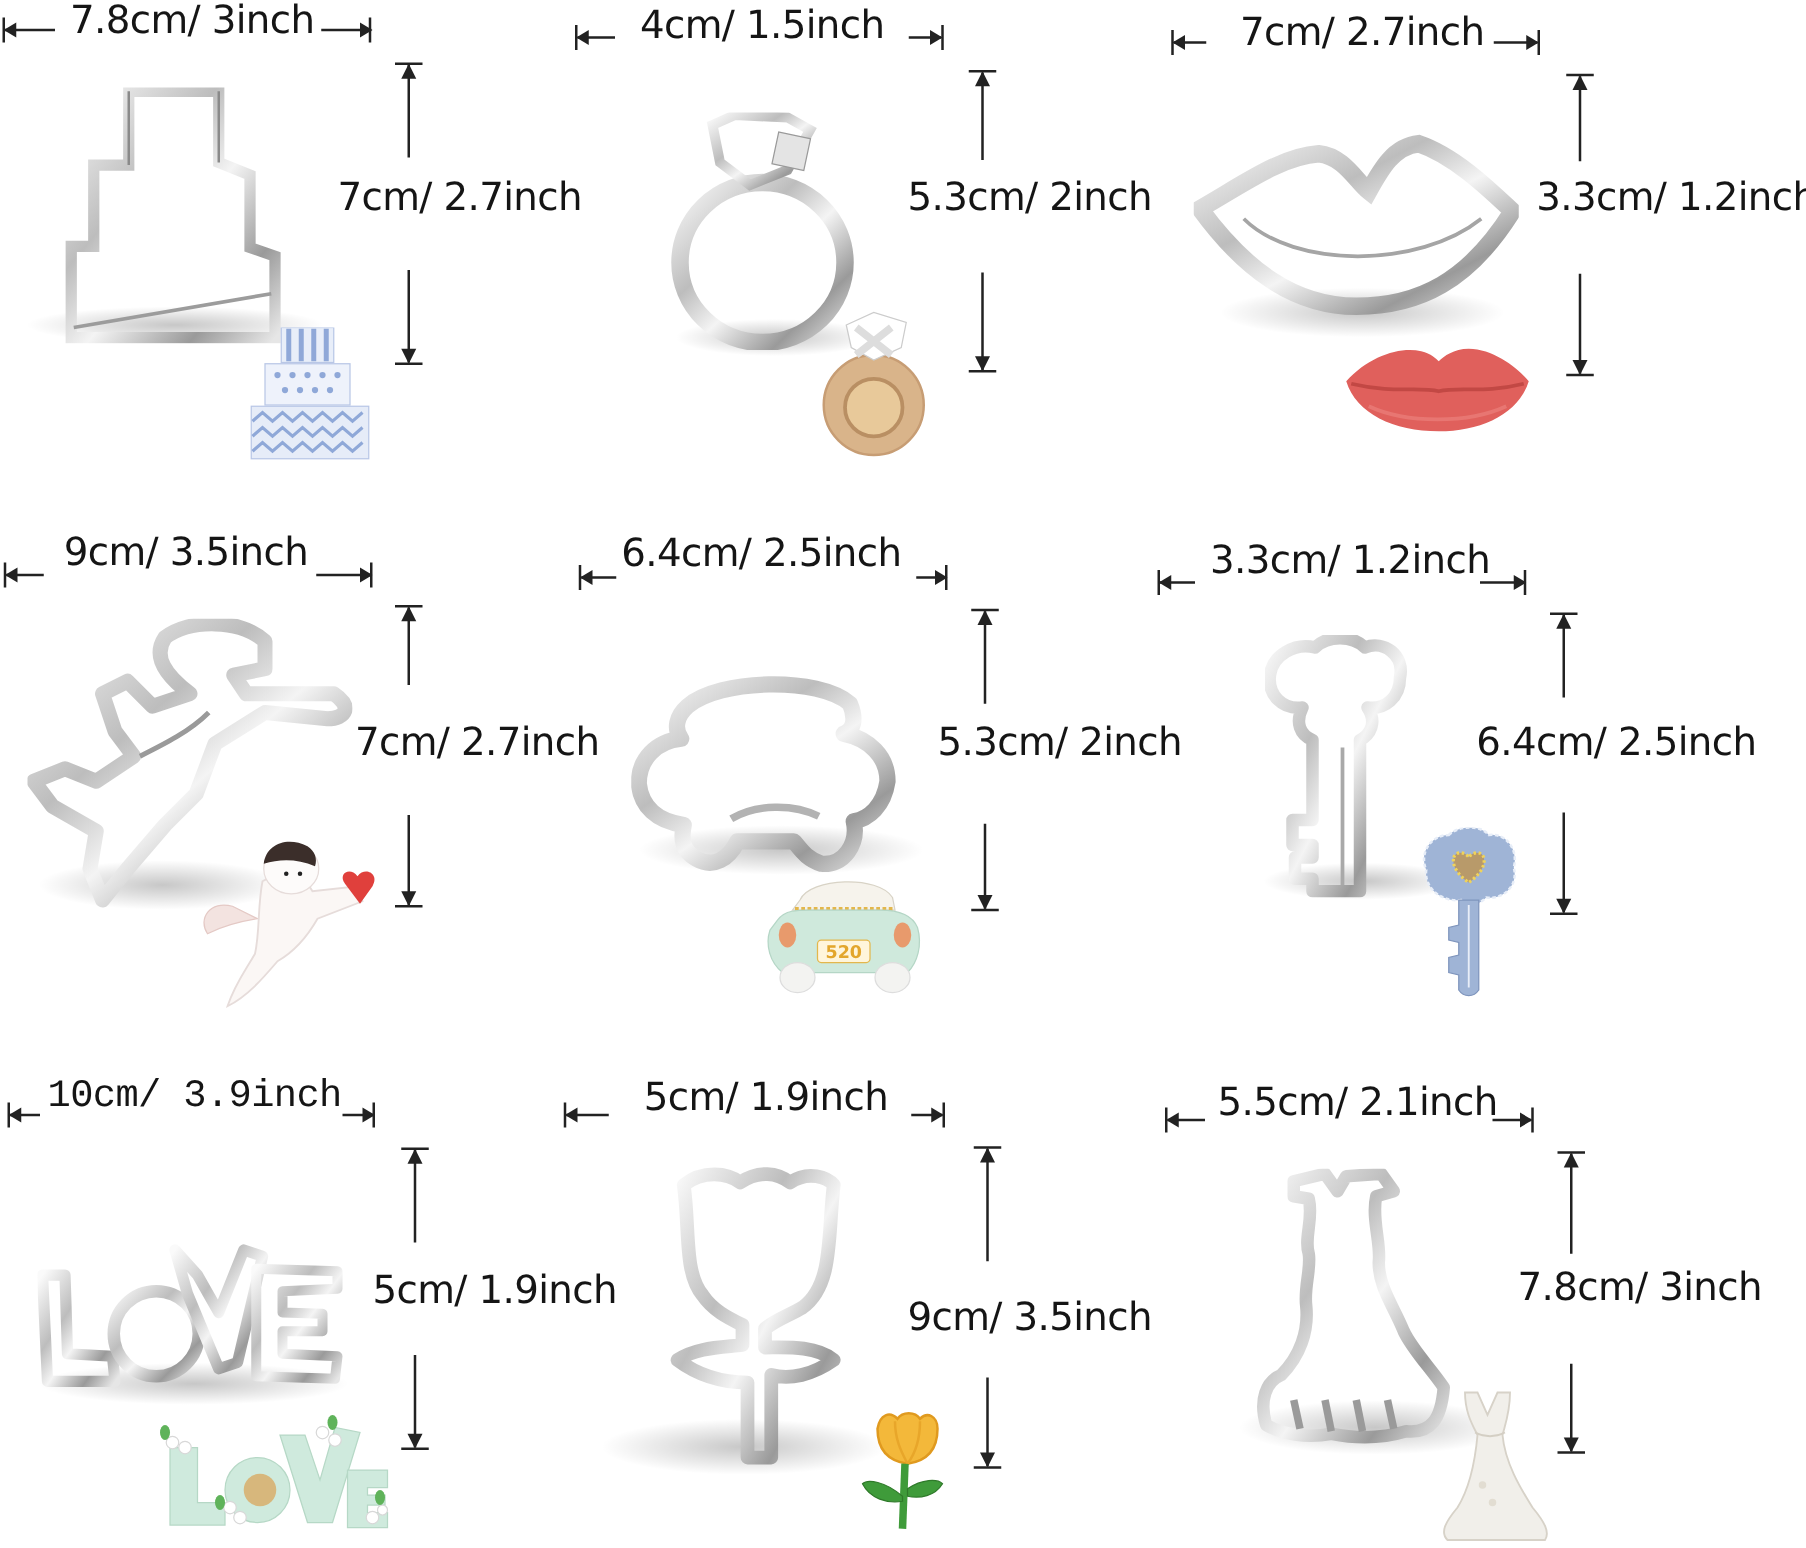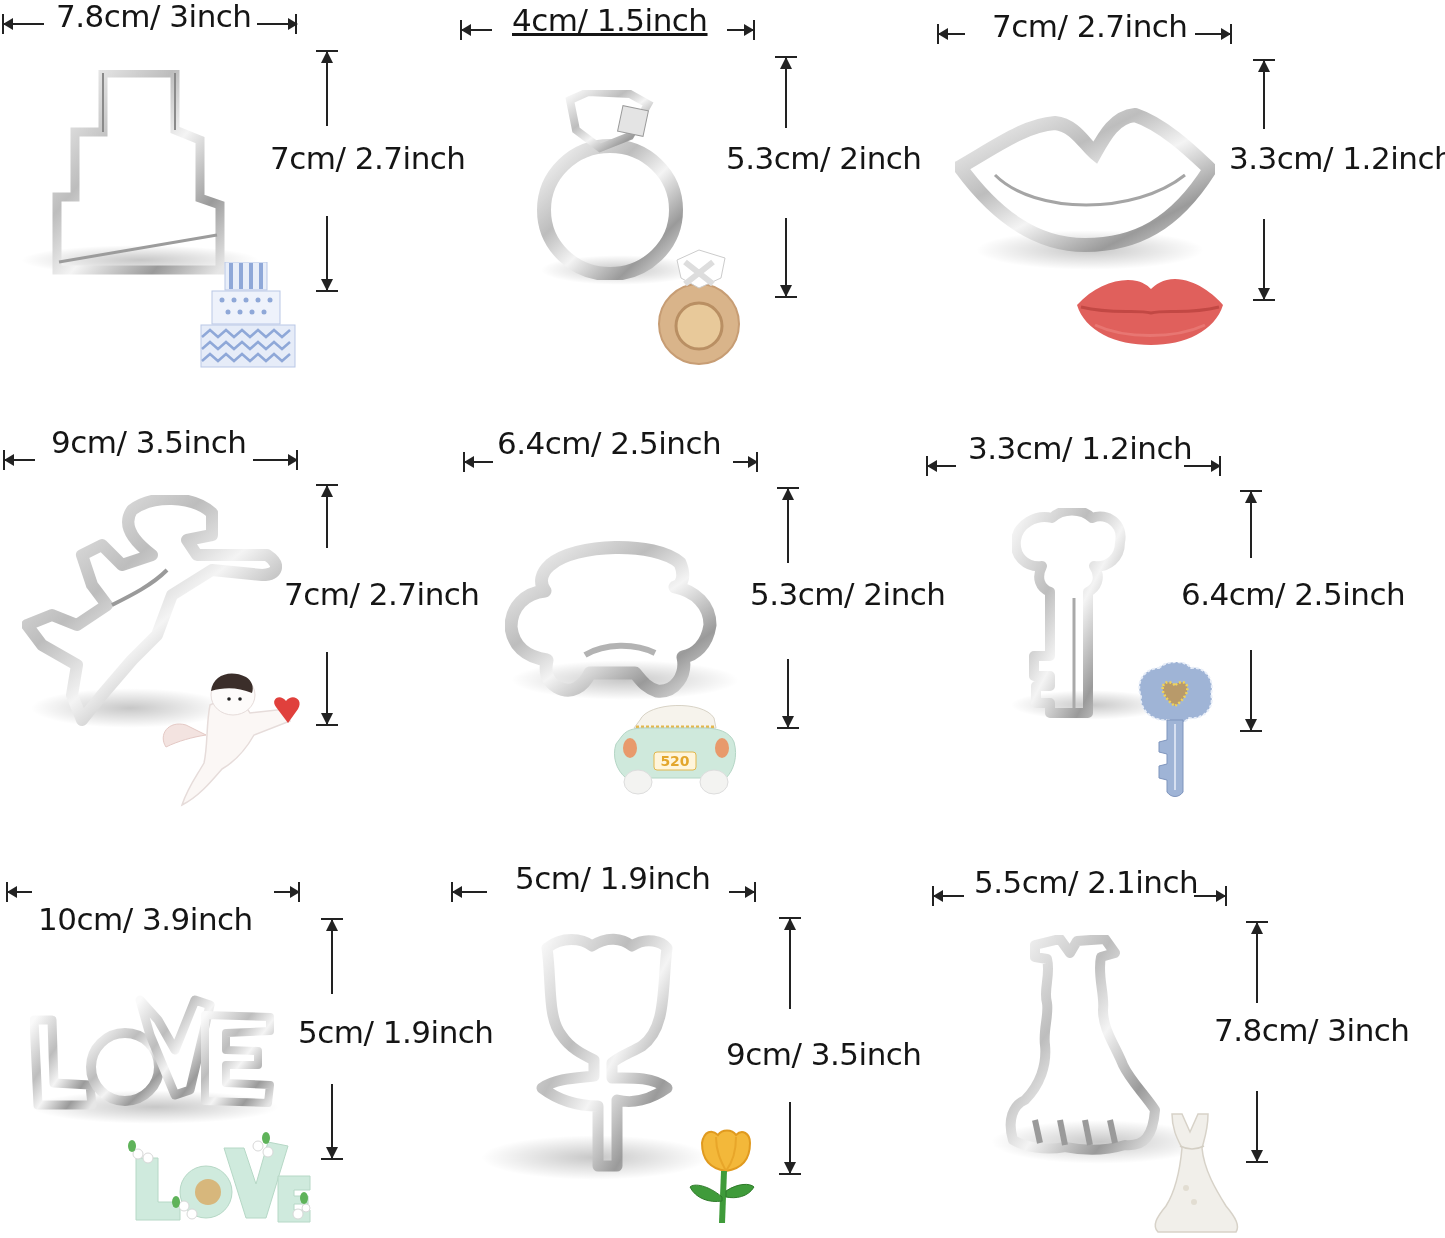--- a/index.html
+++ b/index.html
@@ -86,21 +86,21 @@
   </svg>
 </div>
 
 <div class="cell">
   <div class="hdim" style="left:460px; top:20px; width:295px;">
     <div class="tick" style="left:0"></div>
       <div class="arr l" style="left:2px; width:30px"></div>
     <div class="arr r" style="left:267px; width:26px"></div>
       <div class="tick" style="left:293px"></div>
   </div>
-  <div class="hlabel" style="left:512px; top:2px;text-decoration:underline;">4cm/ 1.5inch</div>
+  <div class="hlabel" style="left:512px; top:2px;">4cm/ 1.5inch</div>
   <div class="vdim" style="left:775px; top:56px; height:242px;">
     <div class="cap" style="top:0"></div>
       <div class="shaft up" style="top:2px; height:70px"></div>
     <div class="shaft down" style="top:162px; height:78px"></div>
       <div class="cap" style="top:240px"></div>
   </div>
   <div class="vlabel" style="left:726px; top:140px;">5.3cm/ 2inch</div>
   <div class="shadow" style="left:540px; top:255px; width:160px; height:30px;"></div>
   <svg class="art" style="left:530px; top:90px;" width="160" height="190" viewBox="0 0 160 190">
     <ellipse cx="80" cy="120" rx="66" ry="64" fill="none" stroke="url(#steel)" stroke-width="14"></ellipse>
@@ -234,21 +234,21 @@
   </svg>
 </div>
 
 <div class="cell">
   <div class="hdim" style="left:6px; top:882px; width:295px;">
     <div class="tick" style="left:0"></div>
       <div class="arr l" style="left:2px; width:24px"></div>
     <div class="arr r" style="left:268px; width:25px"></div>
       <div class="tick" style="left:292px"></div>
   </div>
-  <div class="hlabel" style="left:38px; top:901px;">10cm/ 3.9inch</div>
+  <div class="hlabel" style="left:38px; top:860px;font-family:Liberation Mono, monospace;">10cm/ 3.9inch</div>
   <div class="vdim" style="left:321px; top:918px; height:242px;">
     <div class="cap" style="top:0"></div>
       <div class="shaft up" style="top:2px; height:74px"></div>
     <div class="shaft down" style="top:166px; height:74px"></div>
       <div class="cap" style="top:240px"></div>
   </div>
   <div class="vlabel" style="left:298px; top:1014px;">5cm/ 1.9inch</div>
   <div class="shadow" style="left:30px; top:1090px; width:250px; height:34px;"></div>
   <svg class="art" style="left:30px; top:995px;" width="250" height="125" viewBox="0 0 250 125">
     <path d="M4 25 L22 25 L24 88 L60 90 L62 110 L8 110 Z" fill="none" stroke="url(#steel)" stroke-width="9" stroke-linejoin="round"></path>

